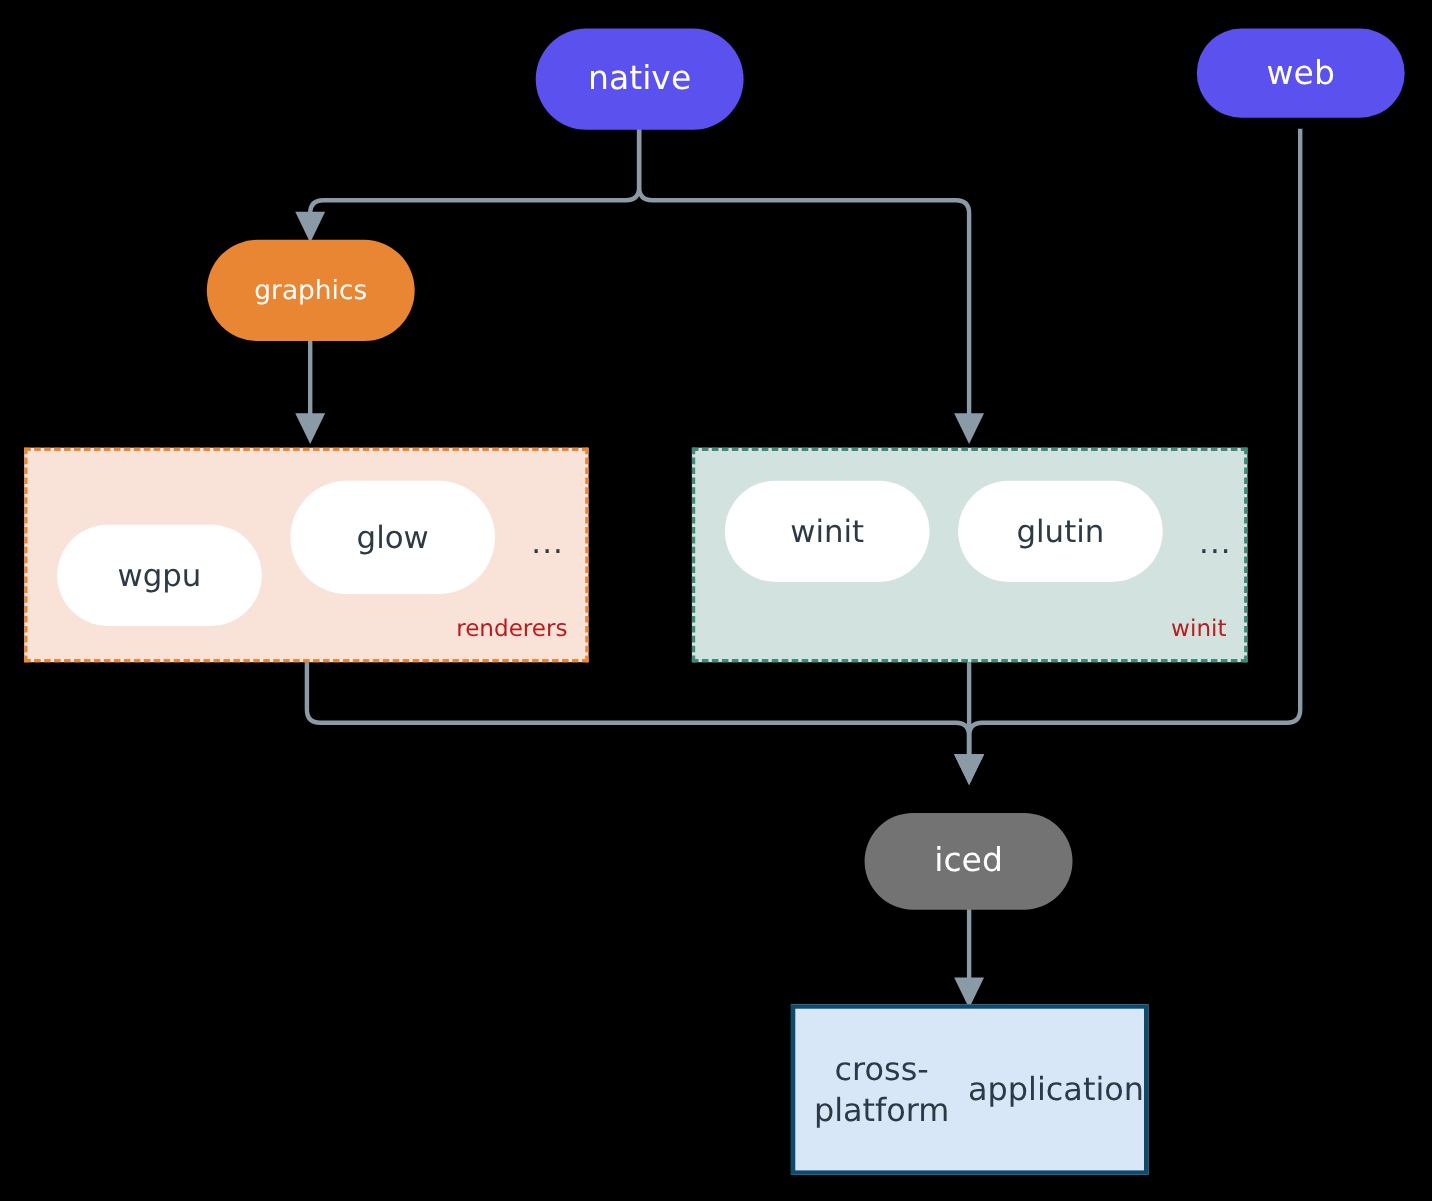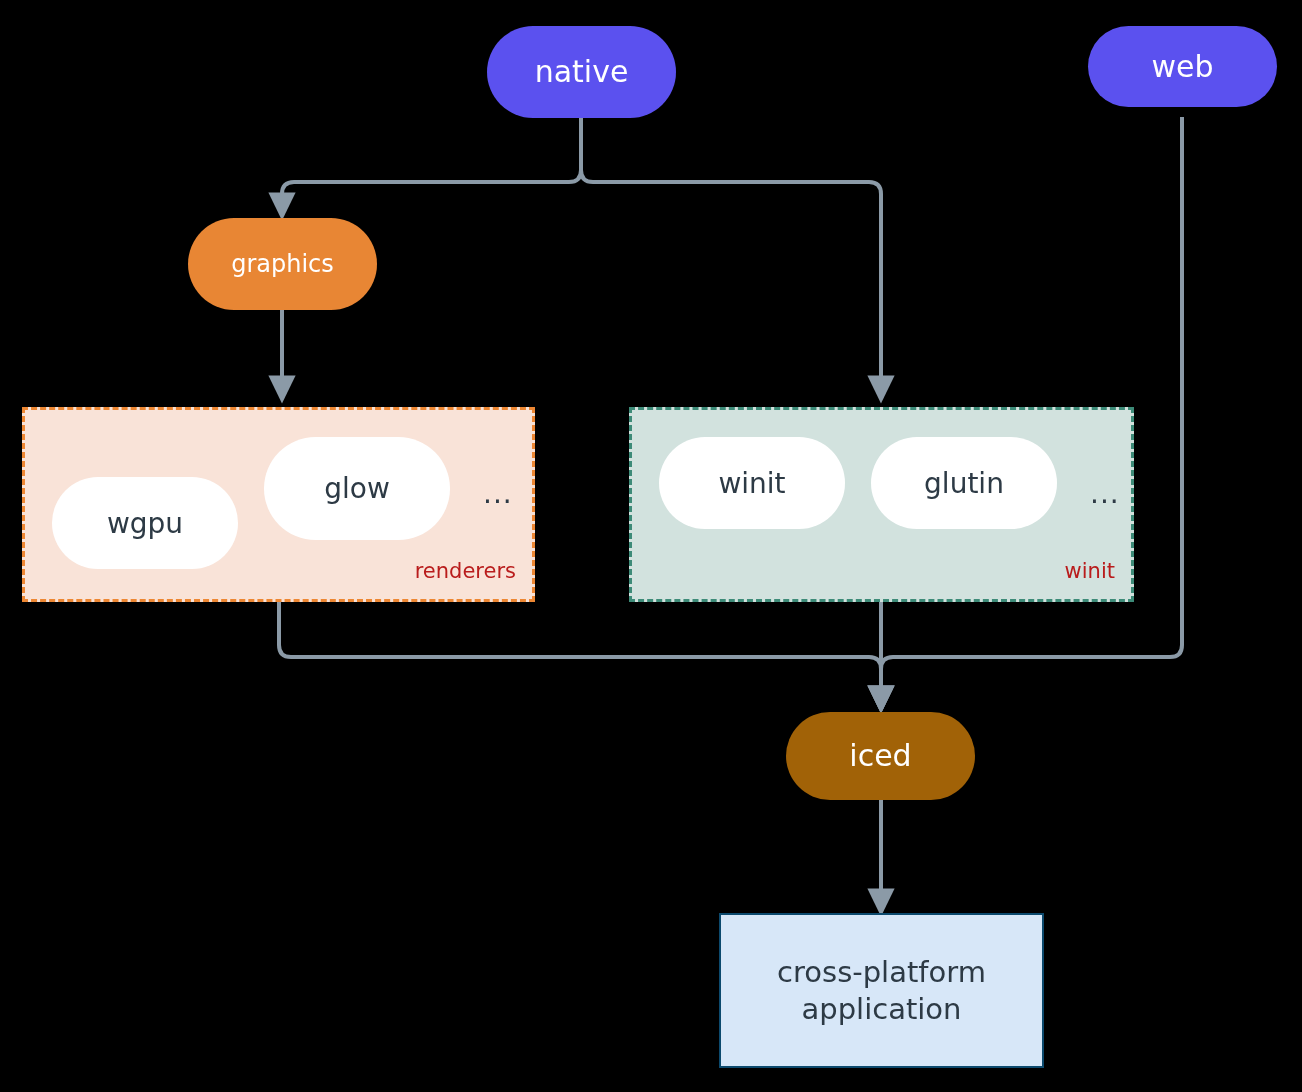--- a/index.html
+++ b/index.html
@@ -43,31 +43,31 @@
     color: #ffffff;
     font-size: 30px;
     align-items: center;
   }
   .node-graphics {
     background: #e88634;
     color: #ffffff;
     font-size: 24px;
   }
   .node-iced {
-    background: #a16207;
+    background: #737373;
     color: #ffffff;
     font-size: 30px;
+    margin-top: 27px;
   }
   .node-app {
     background: #d7e7f8;
     color: #27333d;
-    border: 2px solid #0c4a6e;
+    border: 4px solid #0c4a6e;
     color: #2d3a45;
     font-size: 29px;
-    flex-direction: column;
   }
   .node-app .line2 { display: block; }
   .group {
     position: absolute;
     box-sizing: border-box;
   }
   .group-renderers {
     background: #f9e3d8;
     border: 3px dashed #ed8733;
   }

